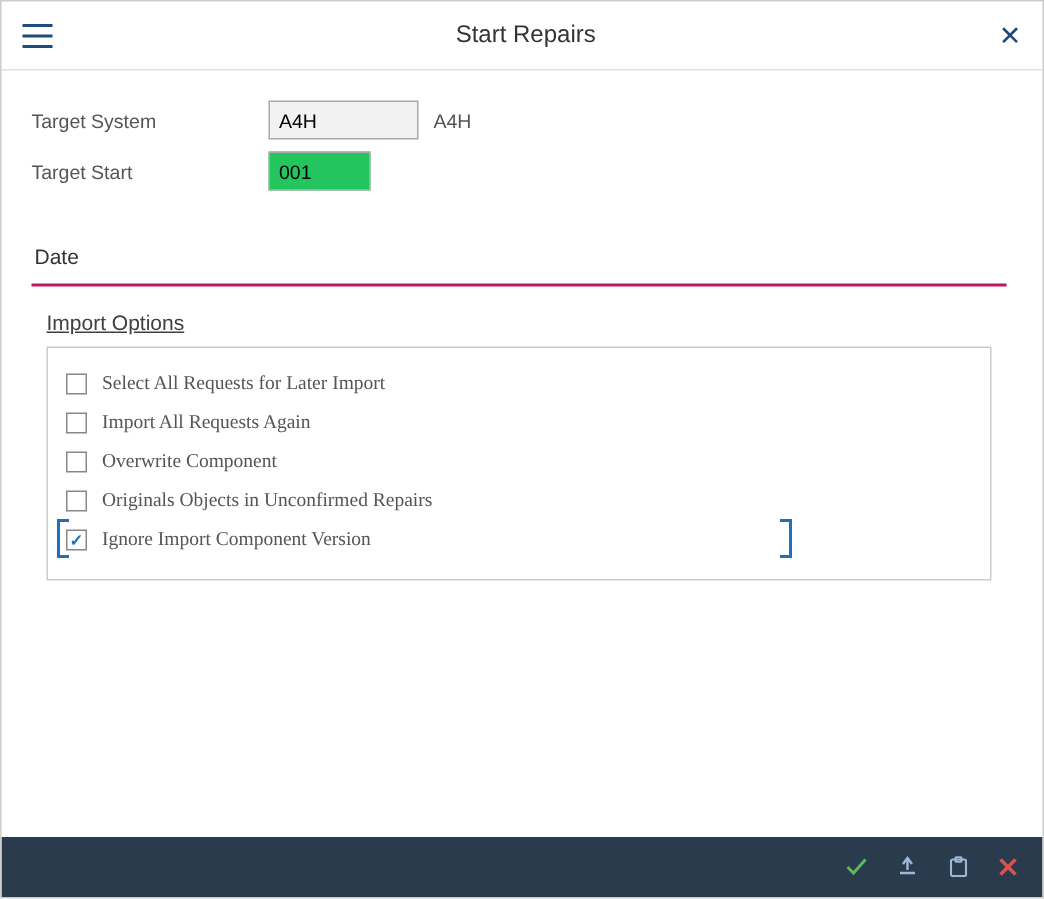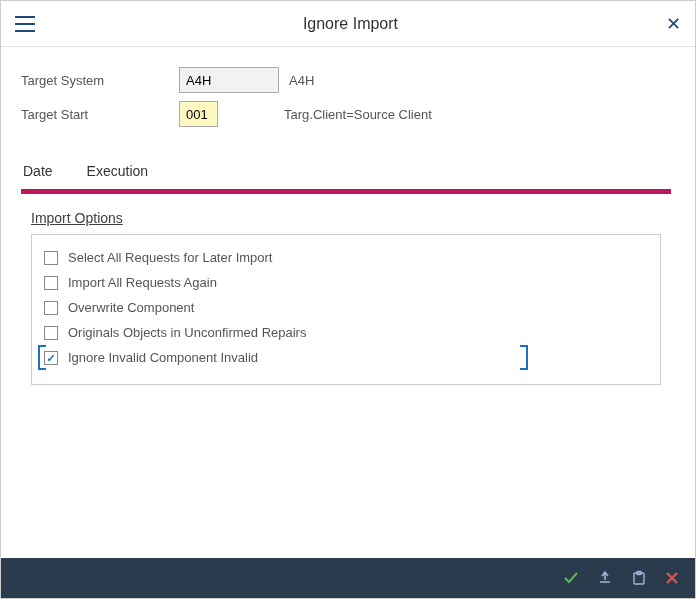--- a/index.html
+++ b/index.html
@@ -68,36 +68,36 @@
       font-size: 13px;
     }
     .field-input {
       border: 1px solid #aaa;
       background: #f2f2f2;
       padding: 4px 6px;
       font-size: 13px;
       height: 26px;
     }
     .field-input.short {
-      width: 39px;
-      background: #fef9c3;
+      width: 68px;
+      background: #22c55e;
     }
     .field-input.wide {
       width: 100px;
     }
     .field-desc {
       margin-left: 10px;
       color: #555;
       font-size: 13px;
     }
     .tabs {
       display: flex;
-      border-bottom: 5px solid #be185d;
+      border-bottom: 2px solid #be185d;
       margin-top: 28px;
-      gap: 30px;
+      gap: 48px;
     }
     .tab {
       padding: 8px 2px 10px 2px;
       color: #333;
       font-size: 14px;
       cursor: pointer;
       position: relative;
     }
     .tab.active {
       color: #1e6fc0;
@@ -120,20 +120,21 @@
     .options-box {
       border: 1px solid #ccc;
       margin: 0 10px;
       padding: 10px 12px 14px 12px;
     }
     .option-row {
       display: flex;
       align-items: flex-end;
       padding: 5px 0;
       position: relative;
+      font-family: Liberation Serif, serif;
     }
     .checkbox {
       width: 14px;
       height: 14px;
       border: 1px solid #888;
       margin-right: 10px;
       background: #fff;
       display: inline-flex;
       align-items: center;
       justify-content: center;
@@ -204,41 +205,39 @@
   </style>
 </head>
 <body>
 
 <div class="header">
   <div class="menu-icon">
     <span></span>
       <span></span>
       <span></span>
   </div>
-  <div class="title">Ignore Import</div>
+  <div class="title">Start Repairs</div>
   <div class="close-icon">✕</div>
 </div>
 
 <div class="content">
 
   <div class="field-row">
     <div class="field-label">Target System</div>
     <input class="field-input wide" readonly="" value="A4H" style="">
     <div class="field-desc">A4H</div>
   </div>
 
   <div class="field-row">
     <div class="field-label">Target Start</div>
     <input class="field-input short" value="001" style="">
-    <div class="field-desc" style="margin-left:66px">Targ.Client=Source Client</div>
   </div>
 
   <div class="tabs">
     <div class="tab">Date</div>
-    <div class="tab">Execution</div>
   </div>
 
   <div class="section-title">Import Options</div>
 
   <div class="options-box">
     <div class="option-row">
       <span class="checkbox"></span>
       <span class="option-label">Select All Requests for Later Import</span>
     </div>
     <div class="option-row">
@@ -252,21 +251,21 @@
     <div class="option-row">
       <span class="checkbox"></span>
       <span class="option-label">Originals Objects in Unconfirmed Repairs</span>
     </div>
     <div class="option-row focus-row">
       <span class="focus-corner tl"></span>
       <span class="focus-corner bl"></span>
       <span class="focus-corner tr"></span>
       <span class="focus-corner br"></span>
       <span class="checkbox checked"></span>
-      <span class="option-label">Ignore Invalid Component Invalid</span>
+      <span class="option-label">Ignore Import Component Version</span>
     </div>
   </div>
 
 </div>
 
 <div class="footer">
   <span class="footer-icon">
     <svg width="16" height="16" viewBox="0 0 16 16">
         <path d="M2 8 L6 12 L14 3" stroke="#5cb85c" stroke-width="2" fill="none"></path>
       </svg>

